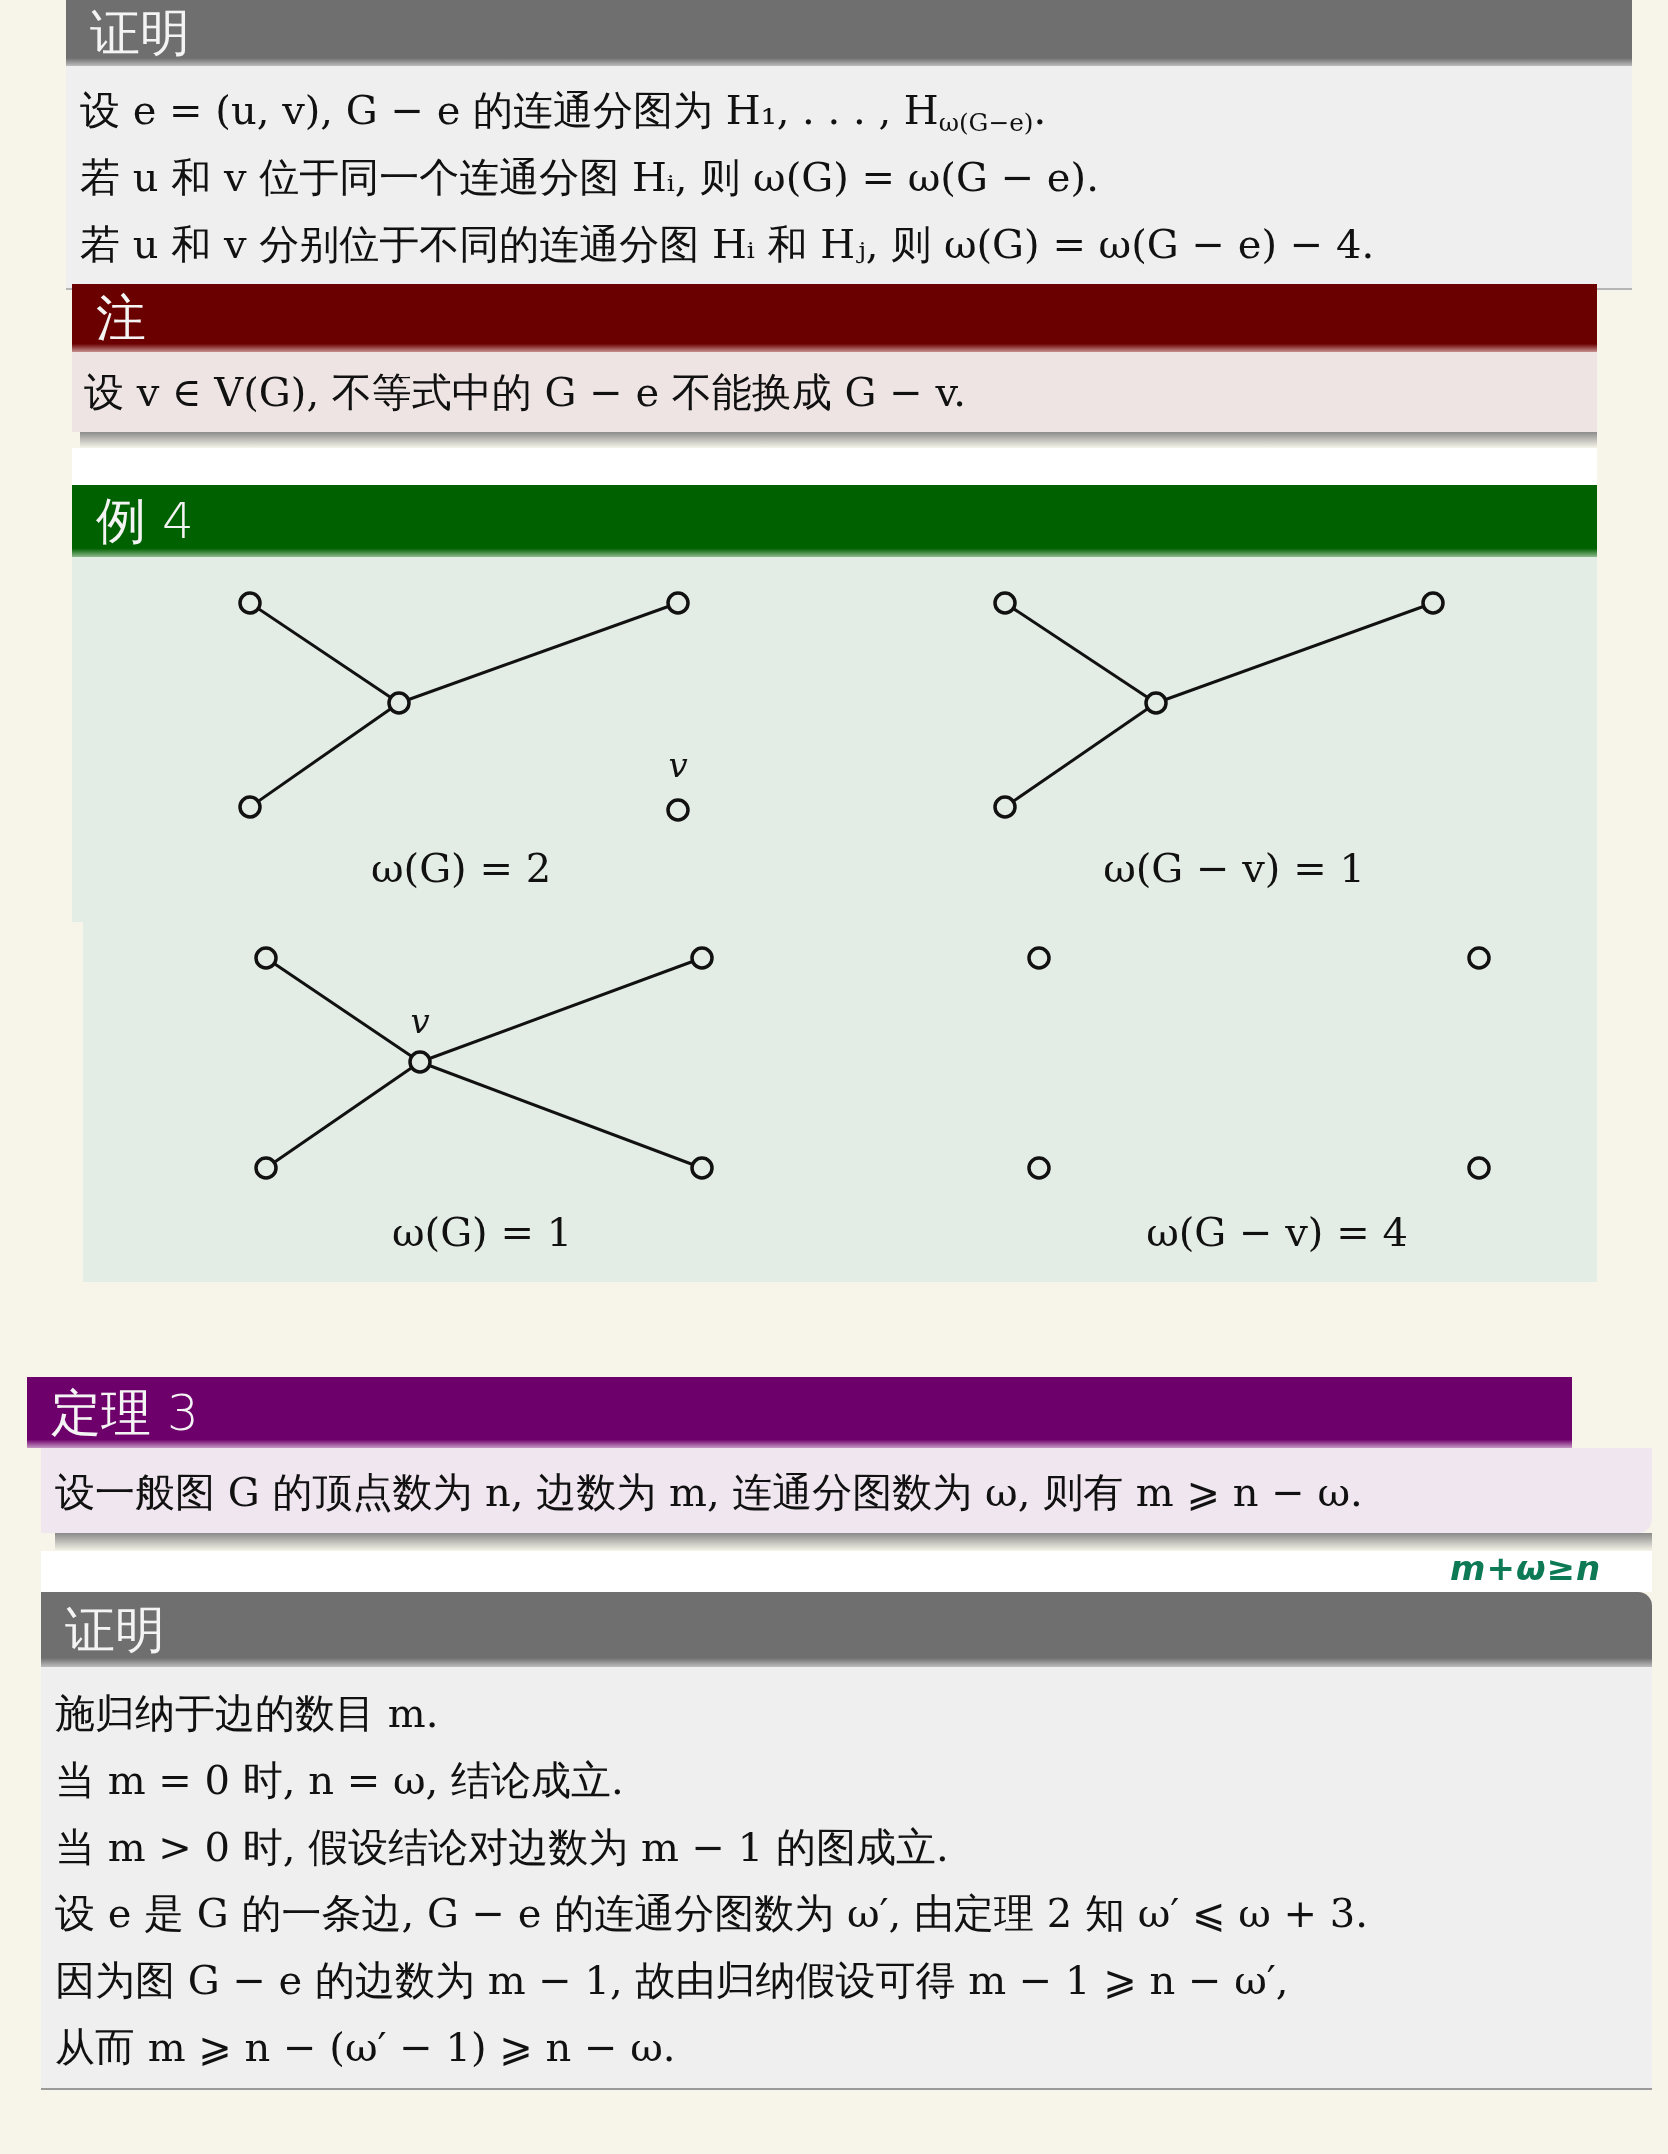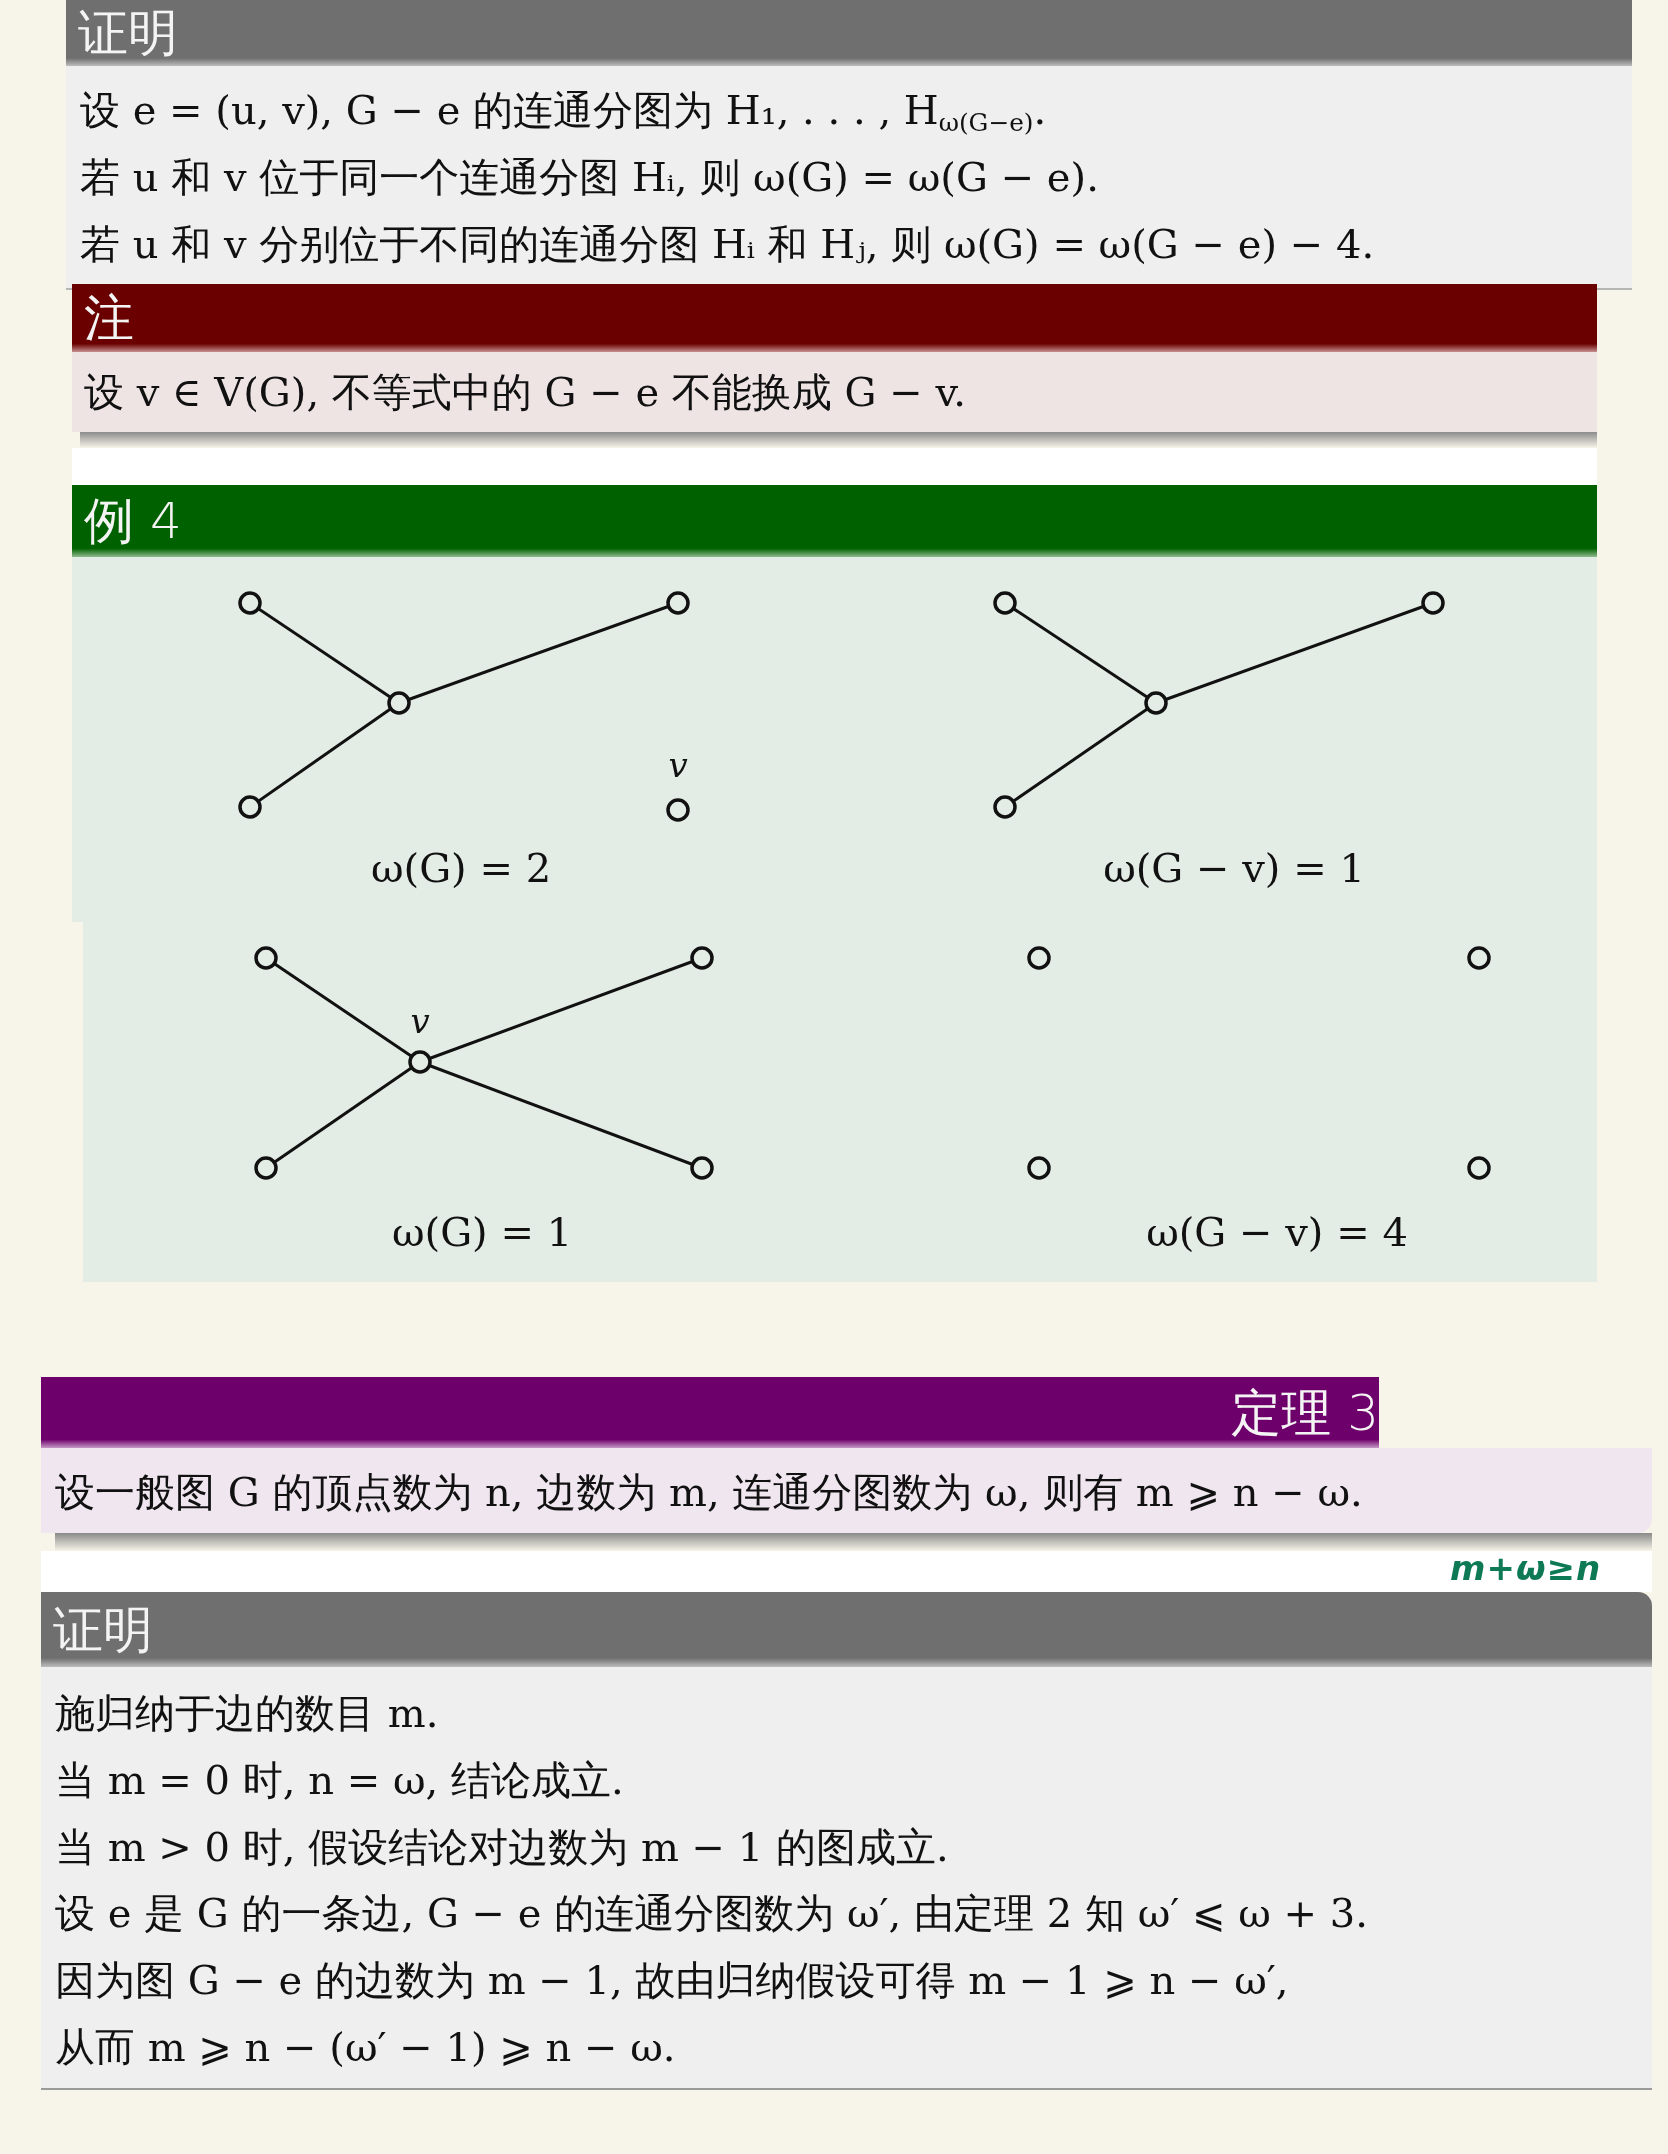--- a/index.html
+++ b/index.html
@@ -6,21 +6,21 @@
   body {
     width:1668px; height:2154px; position:relative; overflow:hidden;
     background:#f7f5e9;
     font-family:"DejaVu Serif","Liberation Serif",serif;
     color:#111;
   }
   .abs { position:absolute; }
   .hdr {
     position:absolute; color:#f4f4f4;
     font-family:"DejaVu Sans","Liberation Sans",sans-serif;
-    font-size:50px; line-height:1; padding-left:12px;
+    font-size:50px; line-height:1; padding-left:24px;
     box-sizing:border-box; display:flex; align-items:center;
     font-weight:300;
   }
   .body-line {
     position:absolute; font-size:40px; line-height:1; white-space:nowrap;
   }
   .math { font-style:italic; font-family:"DejaVu Serif","Liberation Serif",serif; }
   sub { font-size:0.62em; vertical-align:-0.3em; }
 
   
@@ -37,22 +37,22 @@
     background:linear-gradient(#8c8c8c, rgba(255,255,255,0)); }
   #n-white { left:72px; top:448px; width:1525px; height:37px; background:#ffffff; }
 
   
   #e-hdr { left:72px; top:485px; width:1525px; height:72px;
     background:linear-gradient(#006100 0, #006100 88%, #8fba8f 100%); }
   #e-body-top { left:72px; top:557px; width:1525px; height:365px; background:#e4ede5; }
   #e-body-bot { left:83px; top:922px; width:1514px; height:360px; background:#e4ede5; }
 
   
-  #t-hdr { left:41px; top:1377px; width:1338px; height:71px;
-    background:linear-gradient(#6e006b 0, #6e006b 88%, #c69ac4 100%);justify-content:flex-end; }
+  #t-hdr { left:27px; top:1377px; width:1545px; height:71px;
+    background:linear-gradient(#6e006b 0, #6e006b 88%, #c69ac4 100%); }
   #t-body { left:41px; top:1448px; width:1611px; height:85px; background:#f0e6ef;
     border-bottom-right-radius:14px; }
   #t-shadow { left:55px; top:1533px; width:1597px; height:18px;
     background:linear-gradient(#8a8a8a, rgba(255,255,255,0)); }
   #t-white { left:41px; top:1551px; width:1611px; height:41px; background:#ffffff; }
   #hand { left:1450px; top:1548px; font-size:34px; color:#0e7a55;
     font-family:"DejaVu Sans","Liberation Sans",sans-serif; font-weight:bold;
     font-style:italic; letter-spacing:1px; }
 
   

